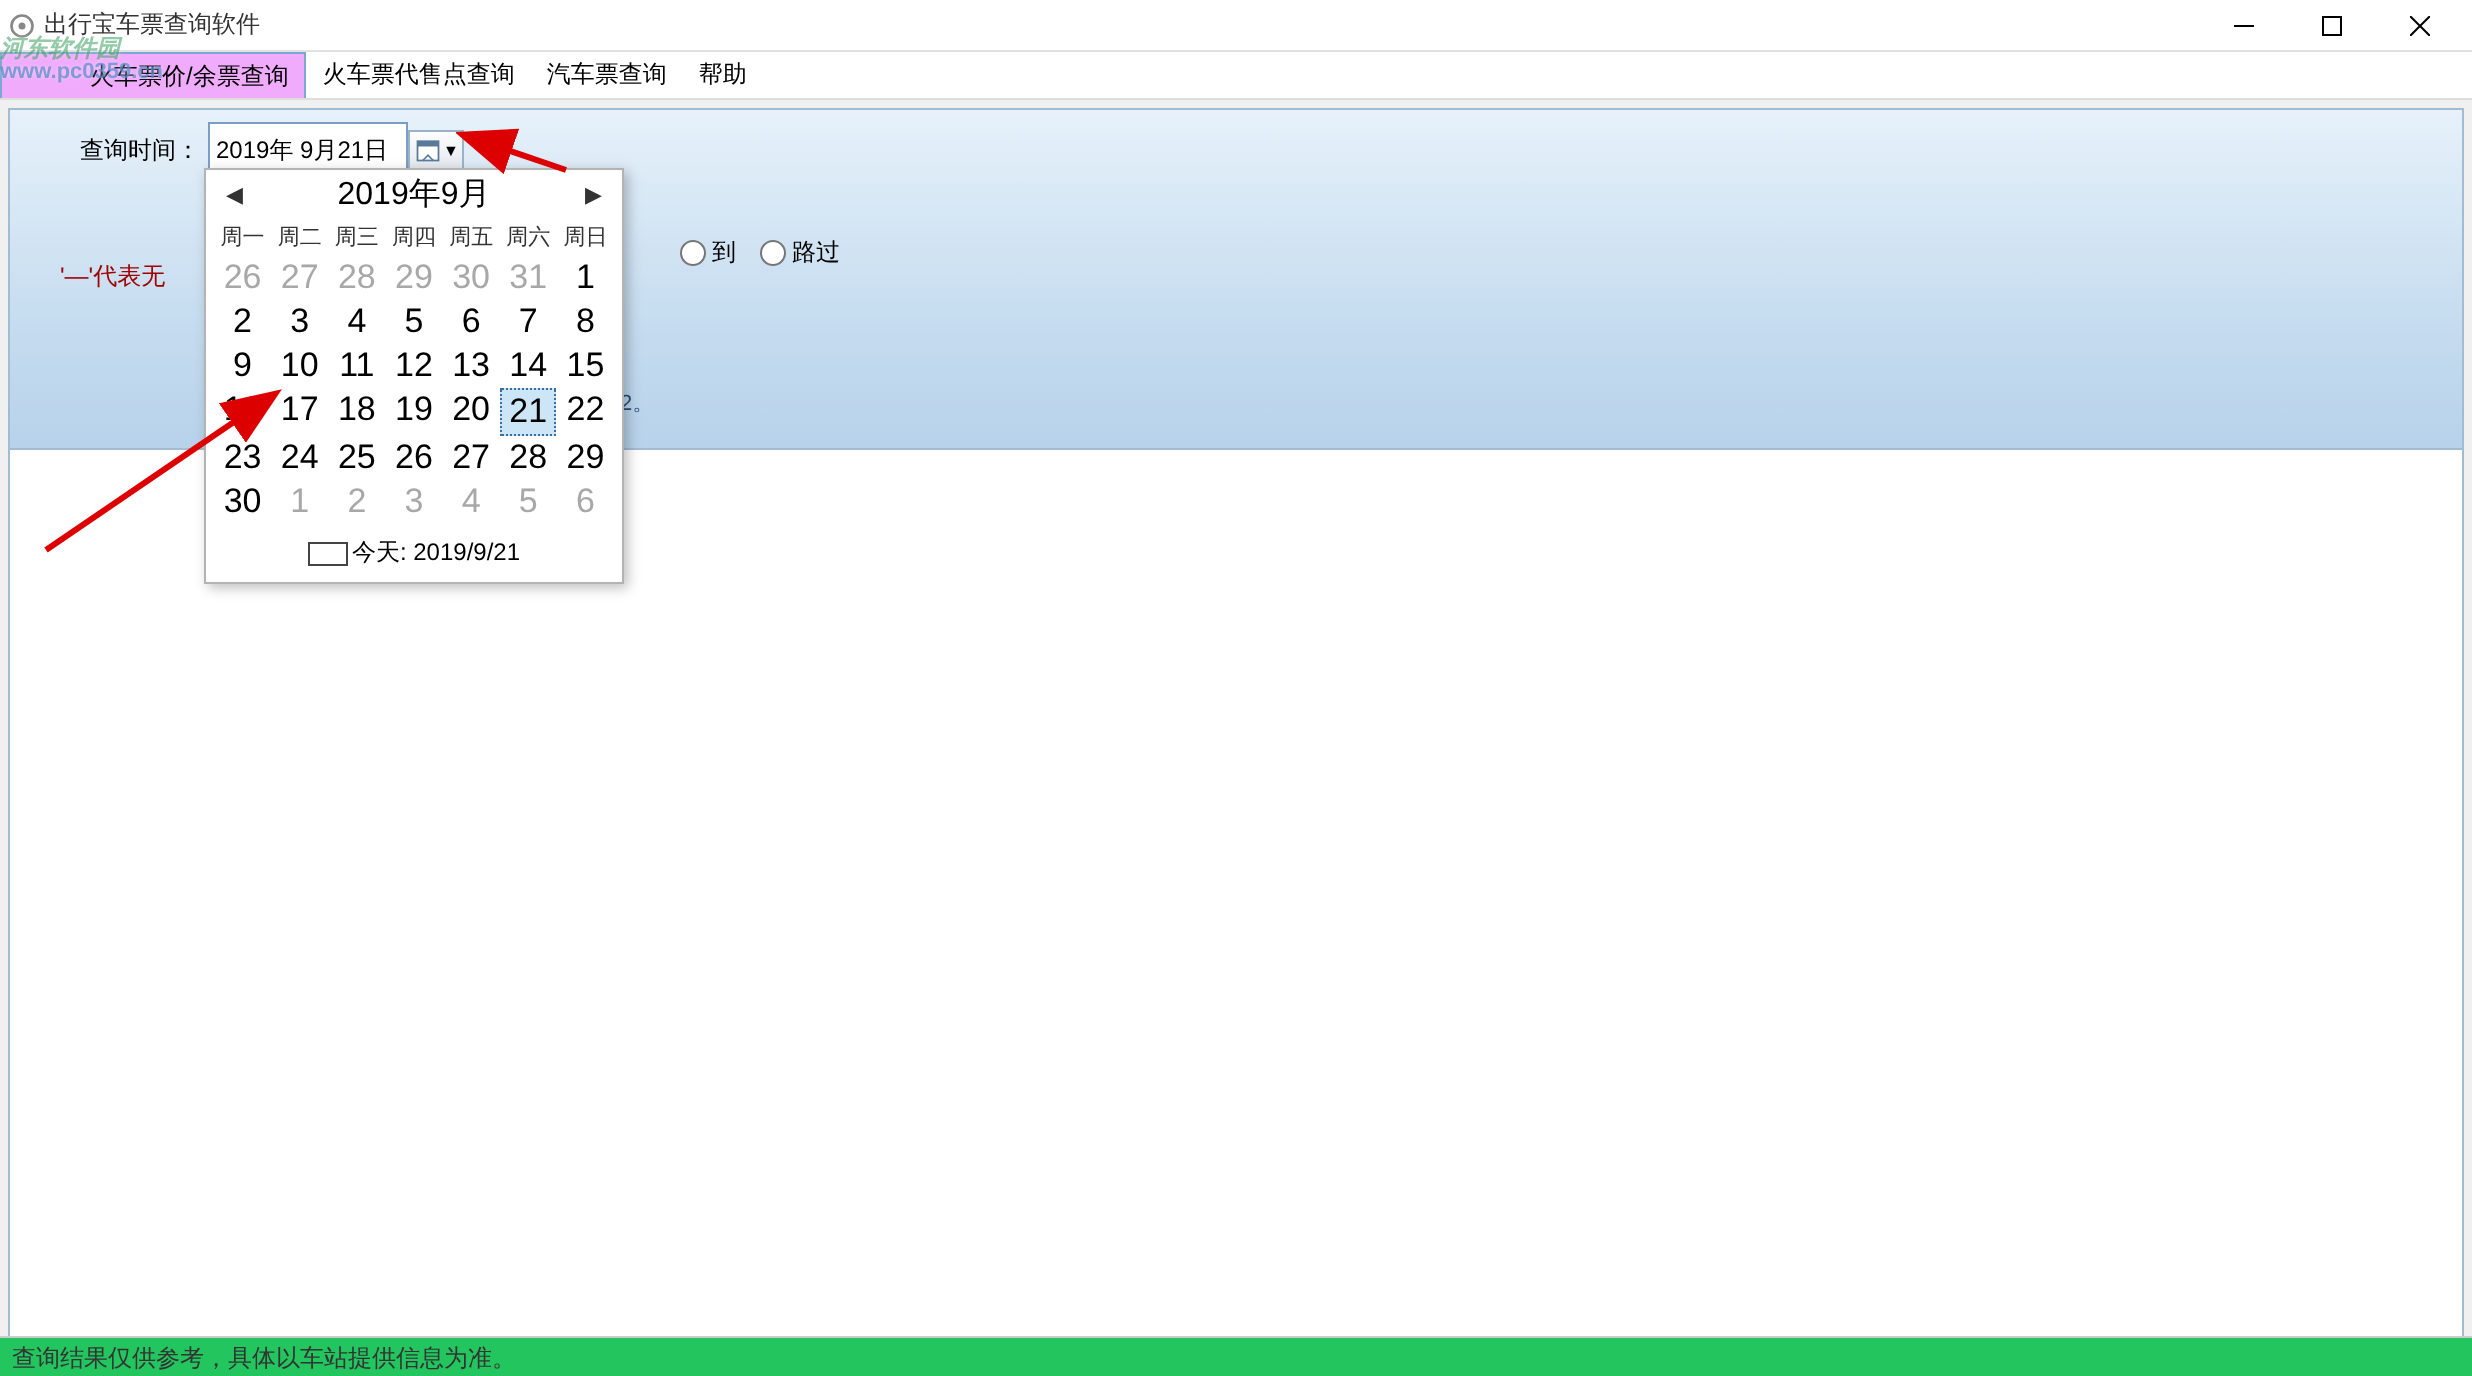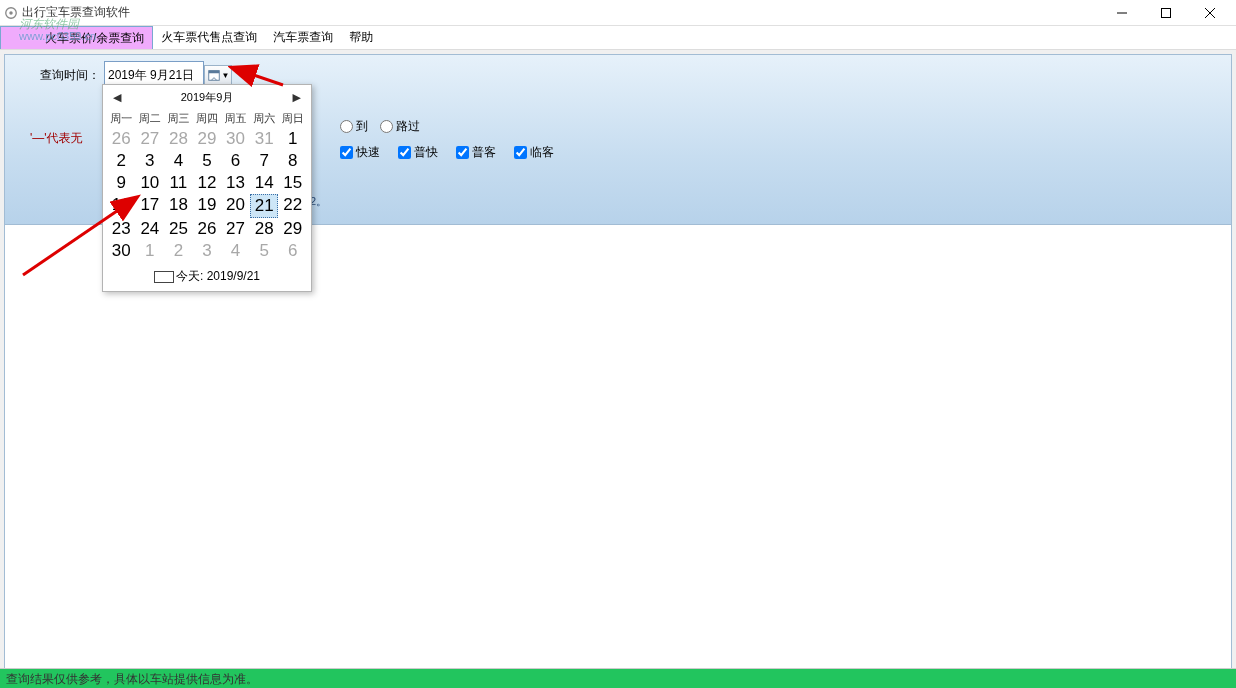--- a/index.html
+++ b/index.html
@@ -37,37 +37,37 @@
     .rad { display: flex; align-items: center; gap: 3px; font-size: 12px; }
 
     .hintlines { margin-top: 40px; font-size: 12px; color: #a00000; line-height: 1.6; }
 
     
     .cal { position: absolute; top: 84px; left: 102px; width: 210px; background: #fff; border: 1px solid #b3b3b3; box-shadow: 2px 2px 6px rgba(0,0,0,.25); z-index: 5; }
     .cal-head { height: 24px; display: flex; align-items: center; justify-content: center; gap: 4px; position: relative; }
     .cal-prev, .cal-next { position: absolute; top: 4px; cursor: pointer; font-size: 11px; color: #333; padding: 2px 6px; }
     .cal-prev { left: 4px; }
     .cal-next { right: 4px; }
-    .cal-title { font-size: 11px; }
+    .cal-title { font-size: 16px; }
     .cal-grid { display: grid; grid-template-columns: repeat(7, 1fr); text-align: center; padding: 0 4px 2px; }
     .cal-dow { font-size: 11px; color: #333; padding: 2px 0; }
     .cal-day { font-size: 17px; padding: 1px 0; cursor: pointer; }
     .cal-day.gray { color: #a8a8a8; }
     .cal-day.sel { border: 1px dotted #3a6ea5; background: #cde6f7; }
     .cal-foot { display: flex; align-items: center; justify-content: center; gap: 2px; padding: 4px 0 6px; border-top: none; font-size: 12px; }
     .cal-foot-box { width: 20px; height: 12px; border: 1px solid #444; background: #fff; }
 
     
     .content { flex: 1; background: #fff; }
 
     
     .statusbar { position: absolute; bottom: 0; left: 0; right: 0; height: 20px; background: #22c55e; border-top: 1px solid #ccc; padding-left: 6px; display: flex; align-items: flex-end; font-size: 12px; color: #333; }
 
     
-    .watermark { position: absolute; top: 8px; left: 19px; font-size: 22px; font-weight: normal; color: rgba(40,150,80,.5); pointer-events: none; font-style: italic; z-index: 20; text-shadow: 0 0 2px rgba(255,255,255,.4); }
+    .watermark { position: absolute; top: 8px; left: 0; font-size: 22px; font-weight: bold; color: rgba(40,150,80,.5); pointer-events: none; font-style: italic; z-index: 20; text-shadow: 0 0 2px rgba(255,255,255,.4); }
     .watermark .sub { font-size: 11px; color: rgba(80,140,200,.7); display: block; margin-top: -4px; font-style: normal; }
 
     
     .arrow { position: absolute; z-index: 10; pointer-events: none; }
   </style>
 </head>
 <body>
 
 <div class="titlebar">
   <span class="titlebar-icon">
@@ -123,38 +123,20 @@
       <label class="rad">
           <input type="radio" name="rm" style=""> 
           <span>到</span>
         </label>
       <label class="rad">
           <input type="radio" name="rm" style=""> 
           <span>路过</span>
         </label>
     </div>
 
-    <div class="checktypes">
-      <label class="chk">
-          <input type="checkbox" checked="" style=""> 
-          <span>快速</span>
-        </label>
-      <label class="chk">
-          <input type="checkbox" checked="" style=""> 
-          <span>普快</span>
-        </label>
-      <label class="chk">
-          <input type="checkbox" checked="" style=""> 
-          <span>普客</span>
-        </label>
-      <label class="chk">
-          <input type="checkbox" checked="" style=""> 
-          <span>临客</span>
-        </label>
-    </div>
 
     <div class="hintlines">
       <div>'—'代表无</div>
     </div>
     <div style="position:absolute; top:194px; left:310px; font-size:11px; color:#2a4d7a;">2。</div>
   </div>
   <div class="content"></div>
 </div>
 
 <div class="cal">

